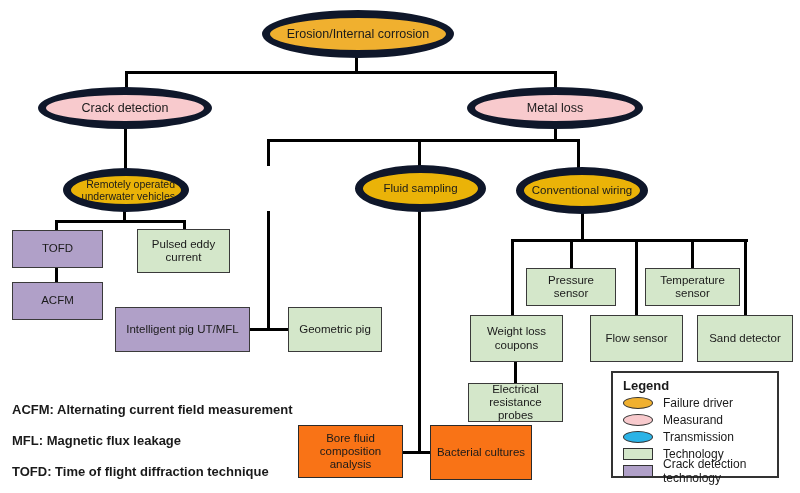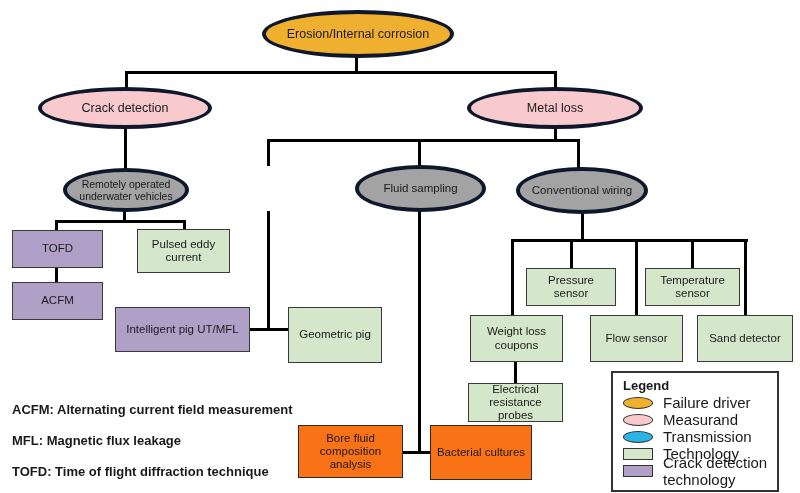--- a/index.html
+++ b/index.html
@@ -5,48 +5,48 @@
   html,body{margin:0;padding:0;background:#fff;}
   #canvas{
     position:relative;width:800px;height:493px;background:#ffffff;
     font-family:"Liberation Sans","DejaVu Sans",sans-serif;color:#1a1a1a;
     overflow:hidden;
   }
   .node{
     position:absolute;display:flex;align-items:center;justify-content:center;
     text-align:center;line-height:1.15;box-sizing:border-box;font-size:11.5px;
   }
-  .ellipse{border:4px solid #0f172a;border-radius:50%;}
+  .ellipse{border:8px solid #0f172a;border-radius:50%;}
   .rect{border:1.5px solid #3a3a3a;padding:2px 3px;}
   .failure{background:#F0B02F;}
   .measurand{background:#F8CACD;font-size:12.5px;}
-  .transmission{background:#a3a3a3;}
+  .transmission{background:#eab308;text-align:right;}
   .technology{background:#D4E7CA;}
   .cracktech{background:#B0A0C8;}
   .plain{background:#f97316;border:1.5px solid #2b2b2b;}
   .line{position:absolute;background:#000;}
   .abbr{
     position:absolute;left:12px;top:386px;font-size:13px;font-weight:bold;
     line-height:15.5px;white-space:pre-line;
   }
   .legend{
-    position:absolute;left:611px;top:371px;width:168px;height:121px;
+    position:absolute;left:611px;top:371px;width:168px;height:107px;
     border:2px solid #333;background:#fff;box-sizing:border-box;padding:5px 0 0 10px;
   }
   .legend-title{font-size:13px;font-weight:bold;margin-bottom:3px;}
   .legend-row{display:flex;align-items:center;margin-bottom:4px;height:13px;}
   .lg-shape{display:inline-block;width:30px;height:12px;box-sizing:border-box;margin-right:10px;flex:0 0 auto;}
   .lg-ellipse{border:1.5px solid #333;border-radius:50%;}
   .lg-rect{border:1px solid #333;}
   .lg-orange{background:#F0B02F;}
   .lg-pink{background:#F8CACD;}
   .lg-blue{background:#2BB3E6;}
   .lg-green{background:#D4E7CA;}
   .lg-purple{background:#B0A0C8;}
-  .legend-label{font-size:15px;}
+  .legend-label{font-size:12px;}
 </style>
 </head>
 <body>
 
 <div id="canvas">
 
   <div class="line" style="left:355px;top:57px;width:3px;height:16px;"></div>
   <div class="line" style="left:125px;top:71px;width:432px;height:3px;"></div>
   <div class="line" style="left:125px;top:71px;width:3px;height:18px;"></div>
   <div class="line" style="left:554px;top:71px;width:3px;height:18px;"></div>
@@ -78,21 +78,21 @@
   <div class="node ellipse measurand" style="left:38px;top:87px;width:174px;height:42px;">Crack detection</div>
   <div class="node ellipse measurand" style="left:467px;top:87px;width:176px;height:42px;">Metal loss</div>
   <div class="node ellipse transmission" style="left:63px;top:168px;width:126px;height:44px;font-size:10.5px;padding:0 6px;">Remotely operated underwater vehicles</div>
   <div class="node ellipse transmission" style="left:355px;top:165px;width:131px;height:47px;">Fluid sampling</div>
   <div class="node ellipse transmission" style="left:516px;top:167px;width:132px;height:47px;">Conventional wiring</div>
 
   <div class="node rect cracktech" style="left:12px;top:230px;width:91px;height:38px;">TOFD</div>
   <div class="node rect technology" style="left:137px;top:229px;width:93px;height:44px;">Pulsed eddy current</div>
   <div class="node rect cracktech" style="left:12px;top:282px;width:91px;height:38px;">ACFM</div>
   <div class="node rect cracktech" style="left:115px;top:307px;width:135px;height:45px;">Intelligent pig UT/MFL</div>
-  <div class="node rect technology" style="left:288px;top:307px;width:94px;height:56px;">Geometric pig</div>
+  <div class="node rect technology" style="left:288px;top:307px;width:94px;height:45px;">Geometric pig</div>
   <div class="node rect technology" style="left:526px;top:268px;width:90px;height:38px;">Pressure sensor</div>
   <div class="node rect technology" style="left:645px;top:268px;width:95px;height:38px;">Temperature sensor</div>
   <div class="node rect technology" style="left:470px;top:315px;width:93px;height:47px;">Weight loss coupons</div>
   <div class="node rect technology" style="left:590px;top:315px;width:93px;height:47px;">Flow sensor</div>
   <div class="node rect technology" style="left:697px;top:315px;width:96px;height:47px;">Sand detector</div>
   <div class="node rect technology" style="left:468px;top:383px;width:95px;height:39px;">Electrical resistance probes</div>
   <div class="node rect plain" style="left:298px;top:425px;width:105px;height:53px;">Bore fluid composition analysis</div>
   <div class="node rect plain" style="left:430px;top:425px;width:102px;height:55px;">Bacterial cultures</div>
 
   <div class="abbr">

